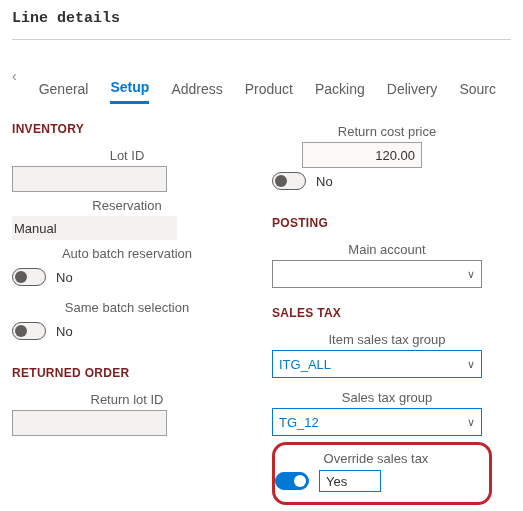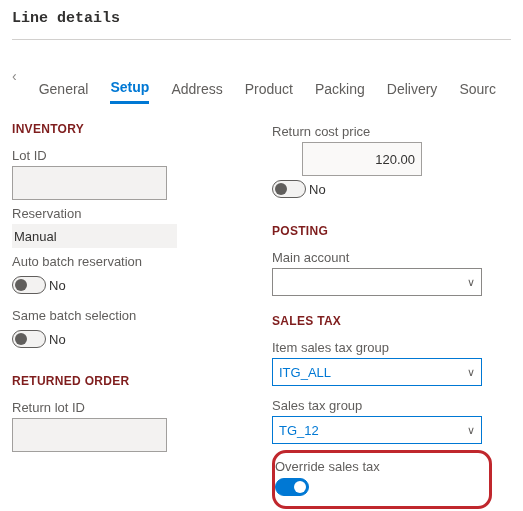--- a/index.html
+++ b/index.html
@@ -62,27 +62,28 @@
     font-size: 12px;
     font-weight: 700;
     letter-spacing: 0.3px;
     color: #7f1d1d;
     margin: 4px 0 6px 0;
   }
   .label {
     font-size: 13px;
     color: #605e5c;
     margin: 6px 0 3px 0;
+    text-align: center;
   }
   .input {
     width: 155px;
     height: 26px;
     border: 1px solid #a19f9d;
     background: #f3f2f1;
-    padding: 16px 6px;
+    padding: 8px 6px;
     font-size: 13px;
     color: #323130;
   }
   .input.right {
     text-align: right;
     width: 120px;
     margin-left: 30px;
     background: #faf9f8;
   }
   .readonly-field {
@@ -91,21 +92,21 @@
     background: #f3f2f1;
     padding: 3px 2px;
     font-size: 13px;
     color: #323130;
     display: flex;
     align-items: center;
   }
   .toggle-row {
     display: flex;
     align-items: center;
-    gap: 3px;
+    gap: 10px;
     margin: 4px 0 8px 0;
   }
   .toggle {
     position: relative;
     width: 34px;
     height: 18px;
     border-radius: 10px;
     border: 1px solid #605e5c;
     background: #f3f2f1;
     cursor: pointer;
@@ -258,16 +259,17 @@
       <span>TG_12</span>
       <span class="chev-d">∨</span>
     </div>
 
     <div class="highlight-box">
       <div class="label" style="margin-top:0;">Override sales tax</div>
       <div class="toggle-row" style="margin-bottom:0;">
         <div class="toggle on">
             <div class="knob"></div>
           </div>
+        <input class="yes-input" value="Yes" style="">
       </div>
     </div>
   </div>
 </div>
 
 </body></html>

